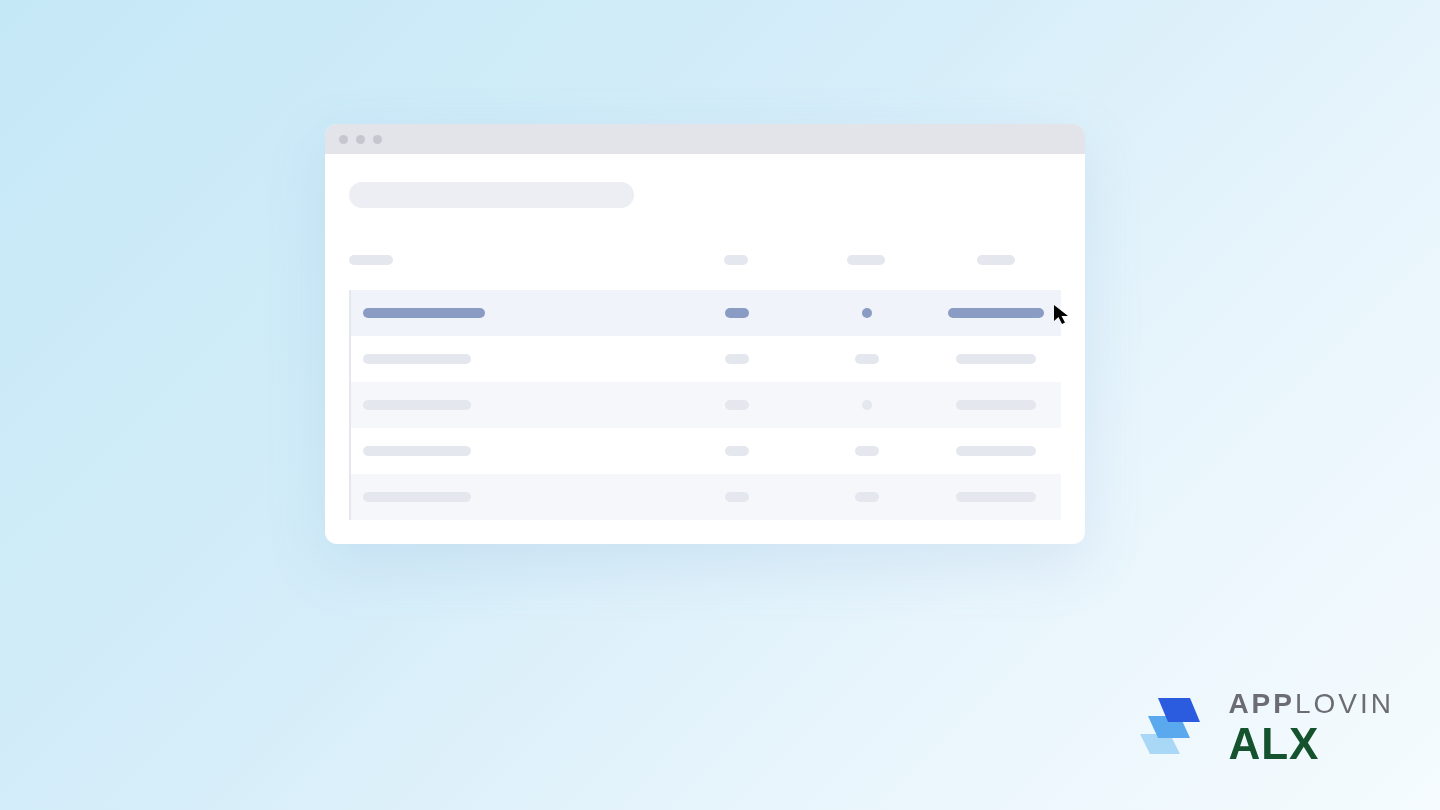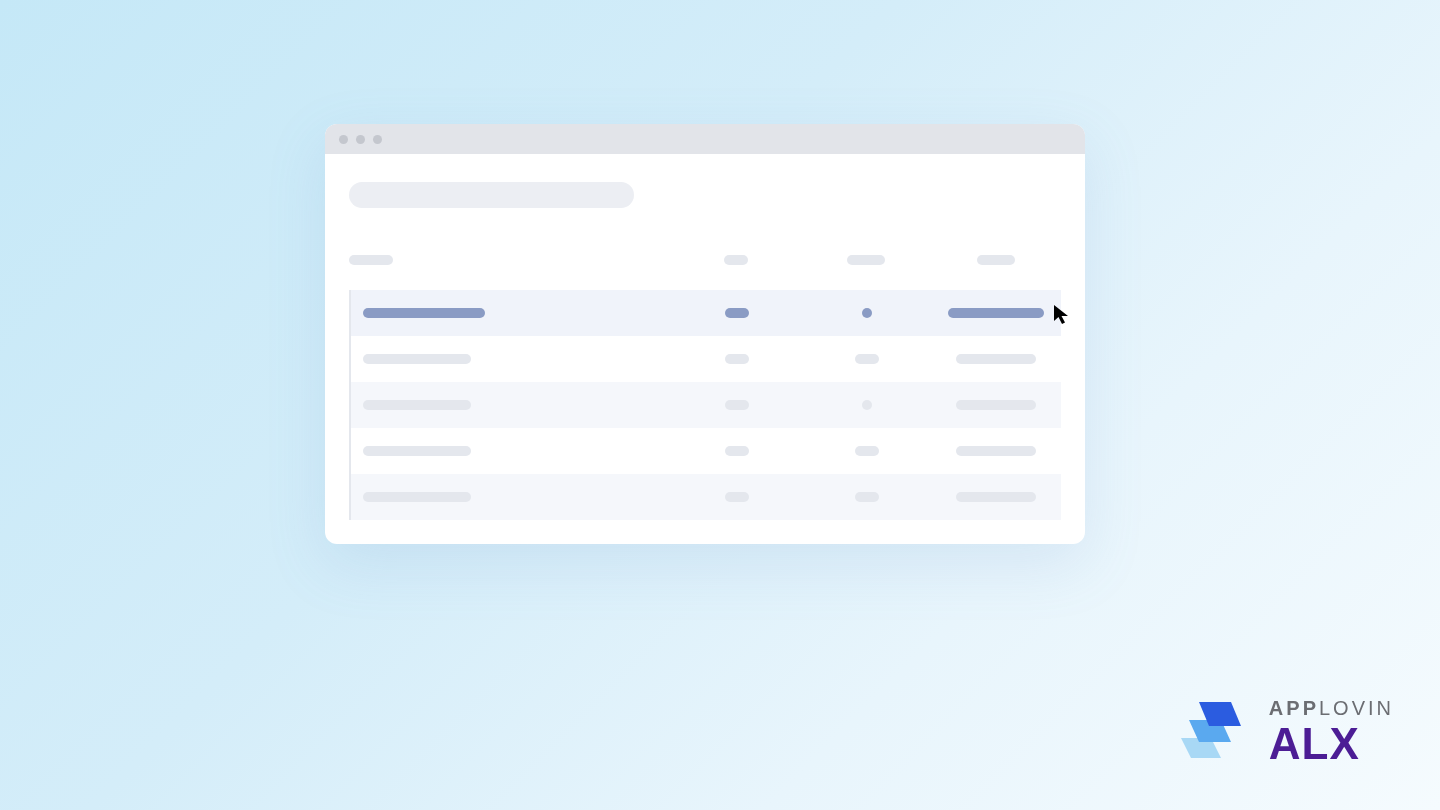--- a/index.html
+++ b/index.html
@@ -110,30 +110,30 @@
       align-items: center;
       gap: 18px;
     }
     .logo-mark {
       position: relative;
       width: 78px;
       height: 70px;
     }
     .logo-text { display: flex; flex-direction: column; gap: 2px; }
     .logo-top {
-      font-size: 20px;
+      font-size: 28px;
       letter-spacing: 3px;
       color: #6b6d72;
       font-weight: 400;
     }
     .logo-top .bold { font-weight: 700; }
     .logo-bottom {
       font-size: 44px;
       font-weight: 900;
-      color: #4c1d95;
+      color: #14532d;
       letter-spacing: 1px;
       line-height: 1;
     }
   </style>
 </head>
 <body>
 
 <div class="window">
   <div class="titlebar">
     <div class="dot"></div>

